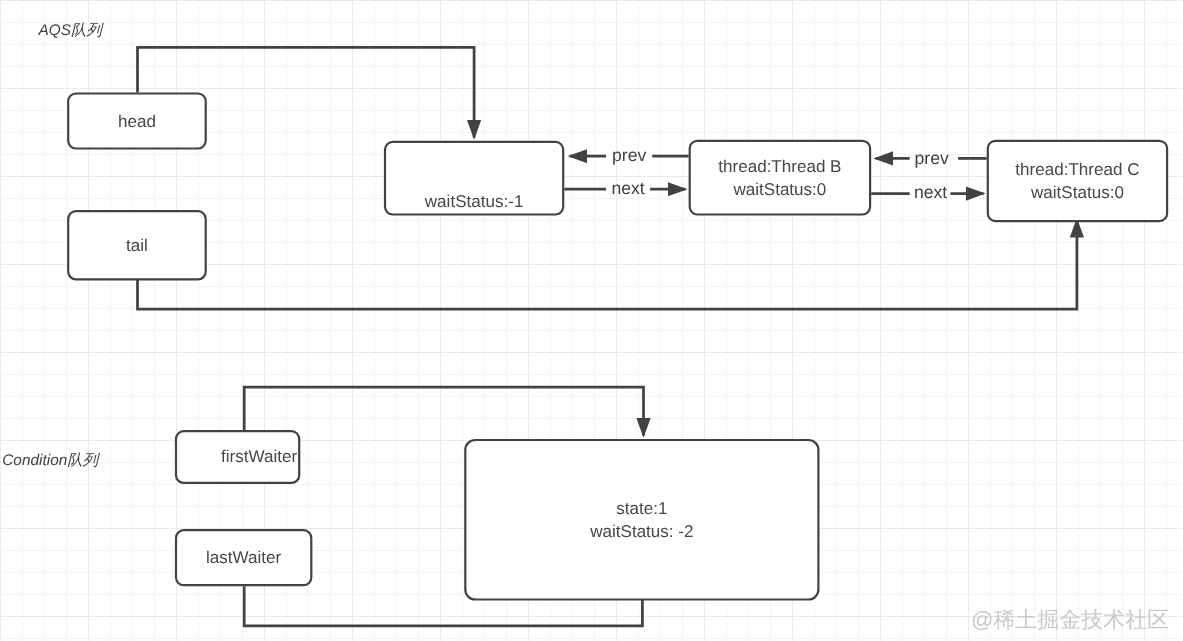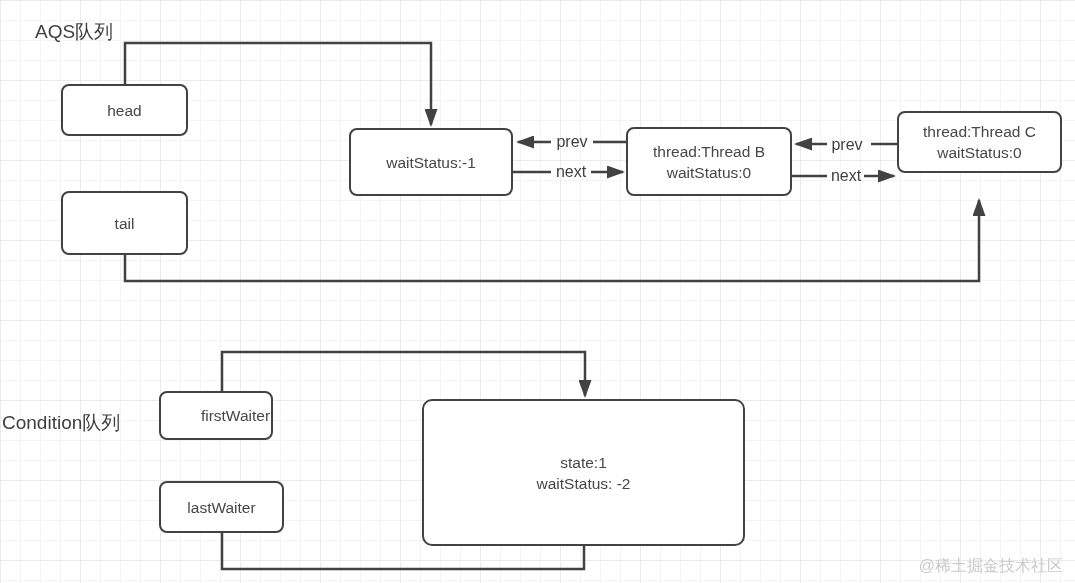--- a/index.html
+++ b/index.html
@@ -27,47 +27,48 @@
     align-items:center;justify-content:center;
     color:#474747;
     font-size:15.5px;
     line-height:21px;
     z-index:2;
     text-align:center;
   }
   .section-label{
     position:absolute;
     color:#3f3f3f;
-    font-size:19px;
+    font-size:14px;
     z-index:2;
     white-space:nowrap;
+    font-style:italic;
   }
   .edge-label{
     position:absolute;
     color:#3f3f3f;
     font-size:16px;
     z-index:2;
     transform:translate(-50%,-50%);
     white-space:nowrap;
   }
   .watermark{
     position:absolute;
     right:12px;bottom:6px;
     color:#c9c9c9;
-    font-size:16px;
+    font-size:20px;
     z-index:2;
     white-space:nowrap;
     margin-top:48px;
   }
   
   #node-head        {left:61px;  top:84px;  width:127px; height:52px;text-align:center;}
   #node-tail        {left:61px;  top:191px; width:127px; height:64px;}
-  #node-waitstatus  {left:349px; top:128px; width:164px; height:68px;}
+  #node-waitstatus  {left:349px; top:128px; width:164px; height:68px;justify-content:flex-end;}
   #node-thread-b    {left:626px; top:127px; width:166px; height:69px;}
-  #node-thread-c    {left:897px; top:111px; width:165px; height:62px;}
+  #node-thread-c    {left:897px; top:127px; width:165px; height:75px;}
   #node-firstwaiter {left:159px; top:391px; width:114px; height:49px;padding-left:39px;}
   #node-lastwaiter  {left:159px; top:481px; width:125px; height:52px;}
   #node-owner       {left:422px; top:399px; width:323px; height:147px; border-radius:10px;}
   #label-aqs{left:35px;top:19px;}
   #label-condition{left:2px;top:410px;}
   #edge-label-prev1{left:572px;top:142px;}
   #edge-label-next1{left:571px;top:172px;}
   #edge-label-prev2{left:847px;top:145px;}
   #edge-label-next2{left:846px;top:176px;}
 </style>

